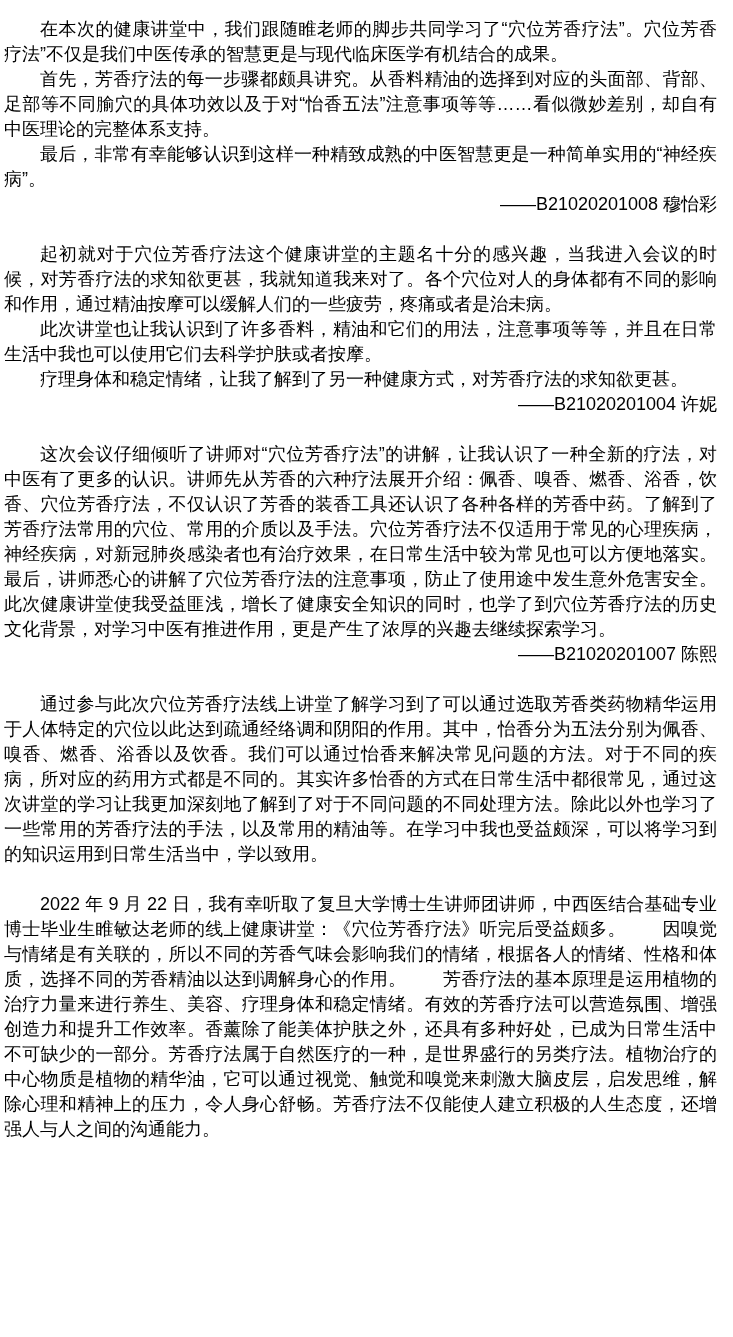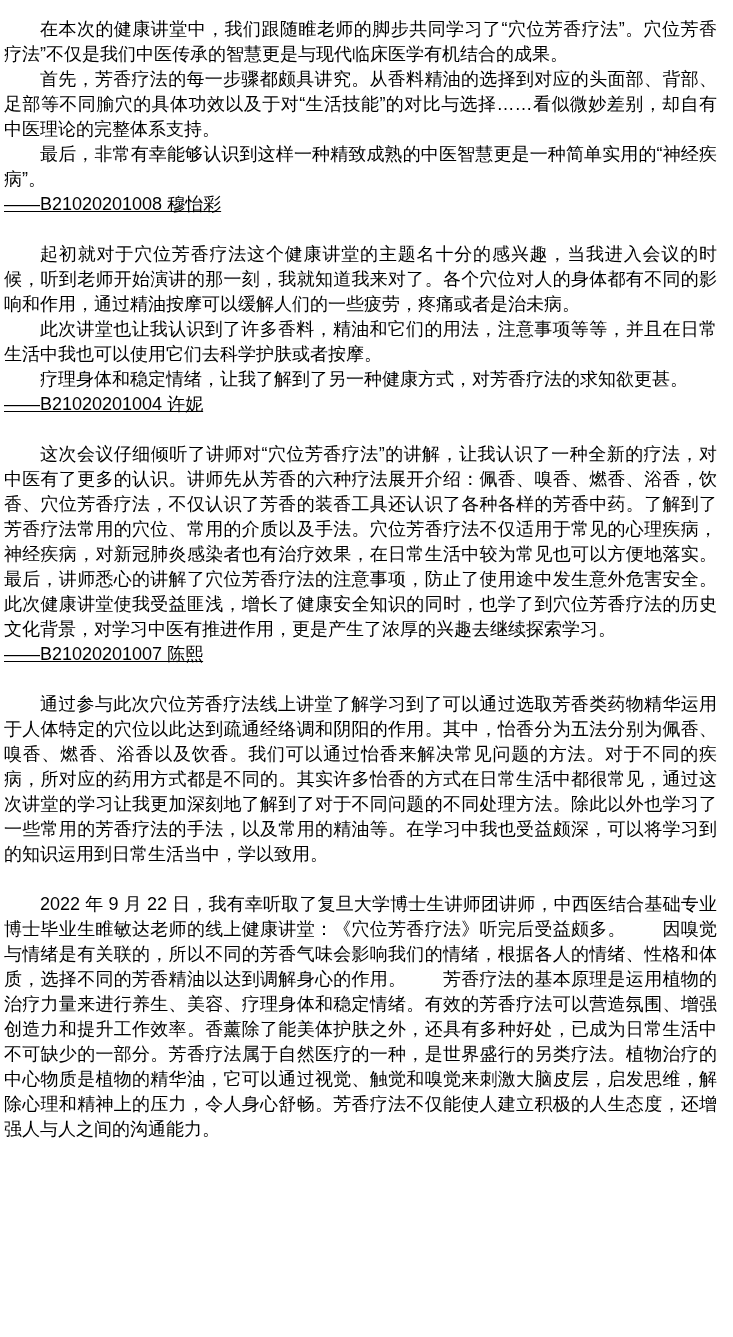--- a/index.html
+++ b/index.html
@@ -22,39 +22,38 @@
   .testimonial {
     margin: 0 0 25px 0;
   }
   .testimonial p {
     margin: 0;
     text-align: justify;
     text-justify: inter-ideograph;
     text-indent: 2em;
   }
   .testimonial p.signature {
-    text-align: left;
+    text-align: right;
     text-indent: 0;
-    text-decoration: underline;
   }
 </style>
 </head>
 <body>
 
 <div class="page">
 
   <section class="testimonial">
     <p>在本次的健康讲堂中，我们跟随睢老师的脚步共同学习了“穴位芳香疗法”。穴位芳香疗法”不仅是我们中医传承的智慧更是与现代临床医学有机结合的成果。</p>
-    <p>首先，芳香疗法的每一步骤都颇具讲究。从香料精油的选择到对应的头面部、背部、足部等不同腧穴的具体功效以及于对“生活技能”的对比与选择……看似微妙差别，却自有中医理论的完整体系支持。</p>
+    <p>首先，芳香疗法的每一步骤都颇具讲究。从香料精油的选择到对应的头面部、背部、足部等不同腧穴的具体功效以及于对“怡香五法”注意事项等等……看似微妙差别，却自有中医理论的完整体系支持。</p>
     <p>最后，非常有幸能够认识到这样一种精致成熟的中医智慧更是一种简单实用的“神经疾病”。</p>
     <p class="signature">——B21020201008 穆怡彩</p>
   </section>
 
   <section class="testimonial">
-    <p>起初就对于穴位芳香疗法这个健康讲堂的主题名十分的感兴趣，当我进入会议的时候，听到老师开始演讲的那一刻，我就知道我来对了。各个穴位对人的身体都有不同的影响和作用，通过精油按摩可以缓解人们的一些疲劳，疼痛或者是治未病。</p>
+    <p>起初就对于穴位芳香疗法这个健康讲堂的主题名十分的感兴趣，当我进入会议的时候，对芳香疗法的求知欲更甚，我就知道我来对了。各个穴位对人的身体都有不同的影响和作用，通过精油按摩可以缓解人们的一些疲劳，疼痛或者是治未病。</p>
     <p>此次讲堂也让我认识到了许多香料，精油和它们的用法，注意事项等等，并且在日常生活中我也可以使用它们去科学护肤或者按摩。</p>
     <p>疗理身体和稳定情绪，让我了解到了另一种健康方式，对芳香疗法的求知欲更甚。</p>
     <p class="signature">——B21020201004 许妮</p>
   </section>
 
   <section class="testimonial">
     <p>这次会议仔细倾听了讲师对“穴位芳香疗法”的讲解，让我认识了一种全新的疗法，对中医有了更多的认识。讲师先从芳香的六种疗法展开介绍：佩香、嗅香、燃香、浴香，饮香、穴位芳香疗法，不仅认识了芳香的装香工具还认识了各种各样的芳香中药。了解到了芳香疗法常用的穴位、常用的介质以及手法。穴位芳香疗法不仅适用于常见的心理疾病，神经疾病，对新冠肺炎感染者也有治疗效果，在日常生活中较为常见也可以方便地落实。最后，讲师悉心的讲解了穴位芳香疗法的注意事项，防止了使用途中发生意外危害安全。此次健康讲堂使我受益匪浅，增长了健康安全知识的同时，也学了到穴位芳香疗法的历史文化背景，对学习中医有推进作用，更是产生了浓厚的兴趣去继续探索学习。</p>
     <p class="signature">——B21020201007 陈熙</p>
   </section>
 

